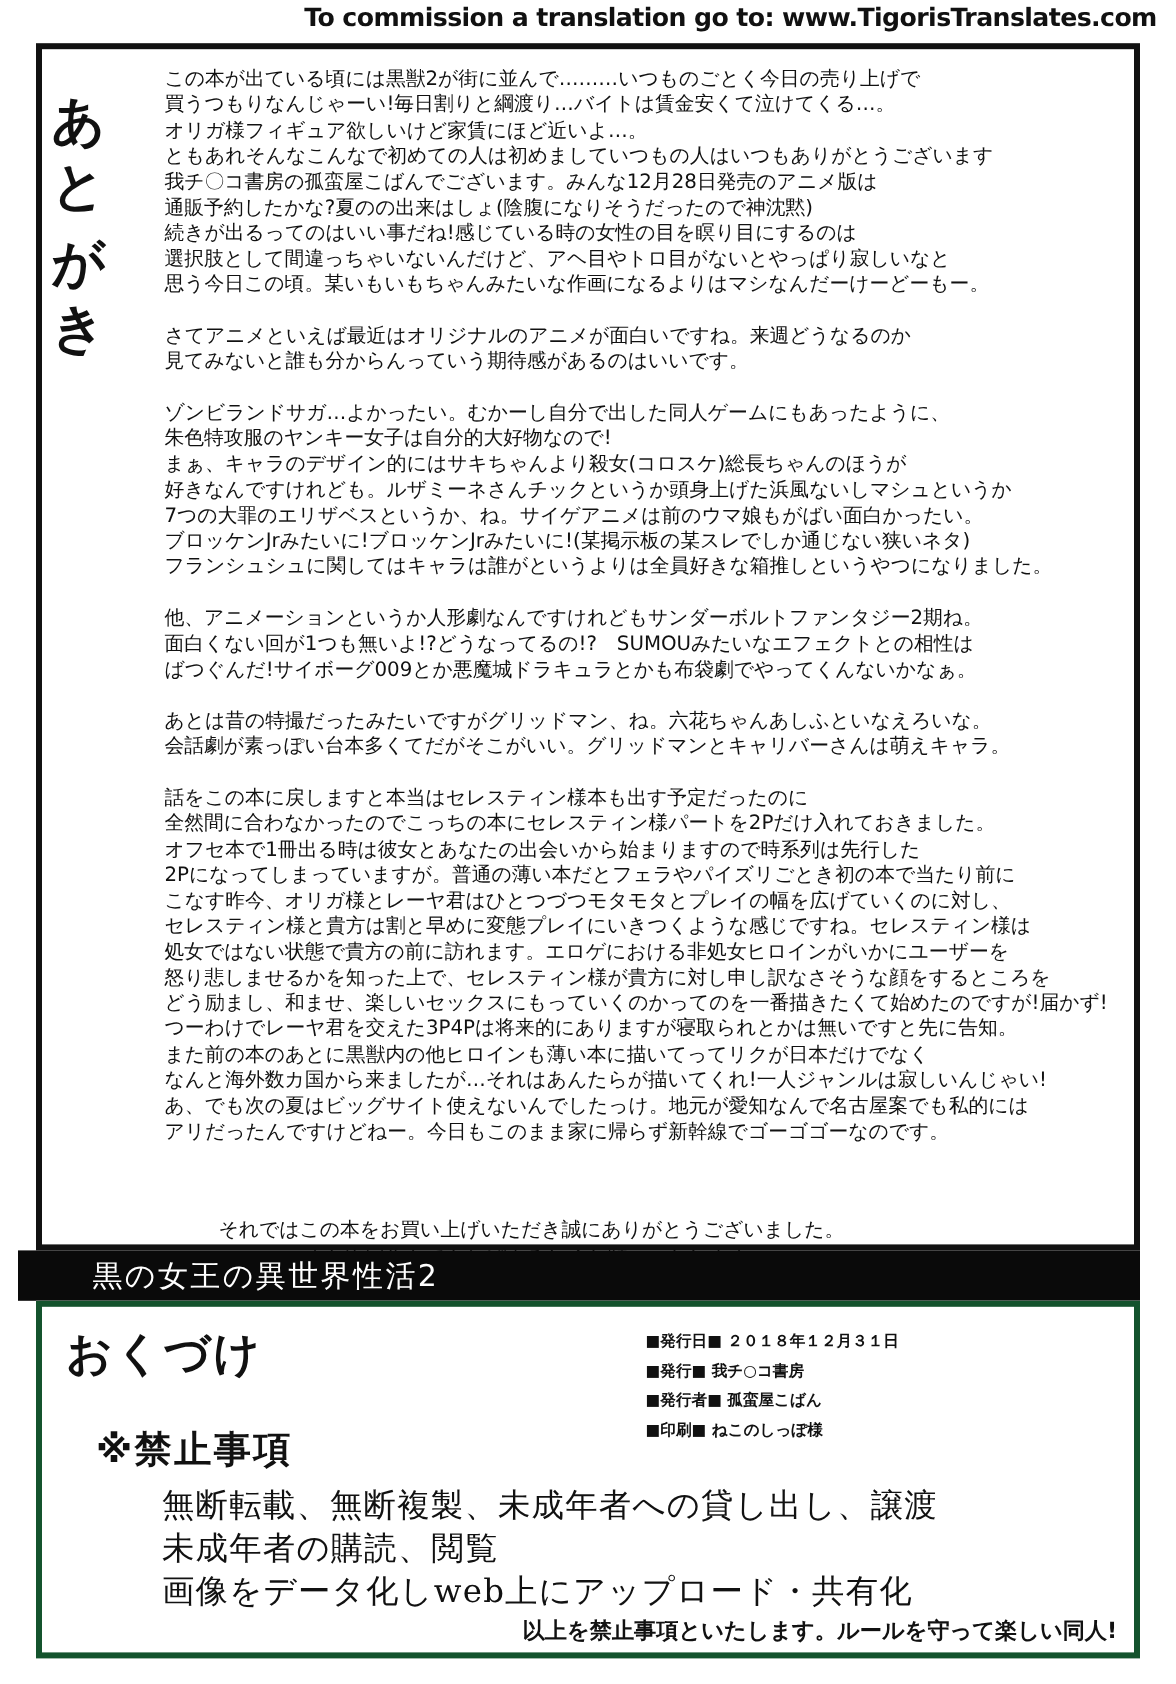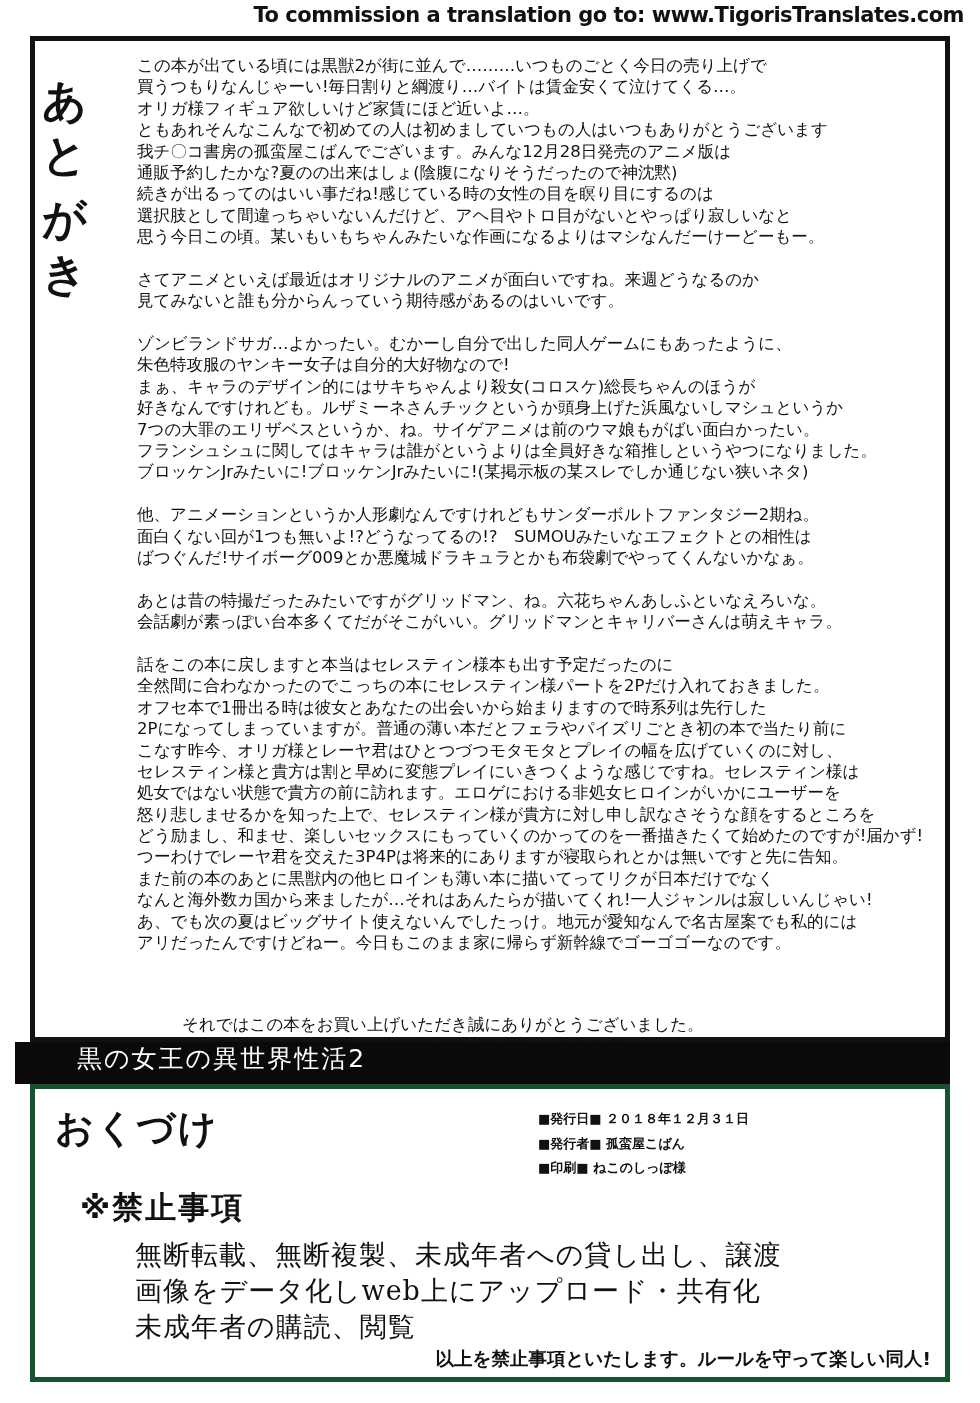--- a/index.html
+++ b/index.html
@@ -35,21 +35,21 @@
     font-size:16.5px; line-height:21.4px;
   }
   .text-line { height:21.4px; white-space:nowrap; overflow:visible; }
   .closing-block { margin-top:60px; font-size:16.5px; line-height:23px; }
   .closing-line-1 { padding-left:45px; white-space:nowrap; }
   .closing-line-2 { padding-left:117px; white-space:nowrap; }
   .title-bar {
     position:absolute; left:15px; top:1042px;
     width:935px; height:42px;
     background:#0a0a0a; color:#ffffff;
-    display:flex; 
+    display:flex; align-items:center;
     padding-left:62px; box-sizing:border-box;
     font-size:25px; letter-spacing:2px;
     white-space:nowrap;
   }
   .bottom-box {
     position:absolute; left:30px; top:1084px;
     width:920px; height:298px;
     border:5px solid #14532d;
     box-sizing:border-box;
     background:#ffffff;
@@ -100,22 +100,22 @@
         <div class="text-line">思う今日この頃。某いもいもちゃんみたいな作画になるよりはマシなんだーけーどーもー。</div>
         <div class="text-line"></div>
         <div class="text-line">さてアニメといえば最近はオリジナルのアニメが面白いですね。来週どうなるのか</div>
         <div class="text-line">見てみないと誰も分からんっていう期待感があるのはいいです。</div>
         <div class="text-line"></div>
         <div class="text-line">ゾンビランドサガ…よかったい。むかーし自分で出した同人ゲームにもあったように、</div>
         <div class="text-line">朱色特攻服のヤンキー女子は自分的大好物なので!</div>
         <div class="text-line">まぁ、キャラのデザイン的にはサキちゃんより殺女(コロスケ)総長ちゃんのほうが</div>
         <div class="text-line">好きなんですけれども。ルザミーネさんチックというか頭身上げた浜風ないしマシュというか</div>
         <div class="text-line">7つの大罪のエリザベスというか、ね。サイゲアニメは前のウマ娘もがばい面白かったい。</div>
+        <div class="text-line">ブロッケンJrみたいに!ブロッケンJrみたいに!(某掲示板の某スレでしか通じない狭いネタ)</div>
         <div class="text-line">フランシュシュに関してはキャラは誰がというよりは全員好きな箱推しというやつになりました。</div>
-        <div class="text-line">ブロッケンJrみたいに!ブロッケンJrみたいに!(某掲示板の某スレでしか通じない狭いネタ)</div>
         <div class="text-line"></div>
         <div class="text-line">他、アニメーションというか人形劇なんですけれどもサンダーボルトファンタジー2期ね。</div>
         <div class="text-line">面白くない回が1つも無いよ!?どうなってるの!?　SUMOUみたいなエフェクトとの相性は</div>
         <div class="text-line">ばつぐんだ!サイボーグ009とか悪魔城ドラキュラとかも布袋劇でやってくんないかなぁ。</div>
         <div class="text-line"></div>
         <div class="text-line">あとは昔の特撮だったみたいですがグリッドマン、ね。六花ちゃんあしふといなえろいな。</div>
         <div class="text-line">会話劇が素っぽい台本多くてだがそこがいい。グリッドマンとキャリバーさんは萌えキャラ。</div>
         <div class="text-line"></div>
         <div class="text-line">話をこの本に戻しますと本当はセレスティン様本も出す予定だったのに</div>
         <div class="text-line">全然間に合わなかったのでこっちの本にセレスティン様パートを2Pだけ入れておきました。</div>
@@ -140,23 +140,24 @@
 </div>
 
 <div class="title-bar">
   <span>黒の女王の異世界性活2</span>
 </div>
 
 <div class="bottom-box">
   <div class="okuzuke-title">おくづけ</div>
   <div class="colophon-details">
       <div class="detail-line"><span class="detail-label">■発行日■</span><span class="detail-value"> ２０１８年１２月３１日</span></div>
+      <div class="detail-line"><span class="detail-label">■発行■</span><span class="detail-value"> 我チ○コ書房</span></div>
       <div class="detail-line"><span class="detail-label">■発行者■</span><span class="detail-value"> 孤蛮屋こばん</span></div>
       <div class="detail-line"><span class="detail-label">■印刷■</span><span class="detail-value"> ねこのしっぽ様</span></div>
     </div>
   <div class="prohibited-heading">※禁止事項</div>
   <div class="prohibited-list">
       <div class="prohibited-line">無断転載、無断複製、未成年者への貸し出し、譲渡</div>
+      <div class="prohibited-line">未成年者の購読、閲覧</div>
       <div class="prohibited-line">画像をデータ化しweb上にアップロード・共有化</div>
-      <div class="prohibited-line">未成年者の購読、閲覧</div>
     </div>
   <div class="footer-note">以上を禁止事項といたします。ルールを守って楽しい同人!</div>
 </div>
 
 </body></html>

